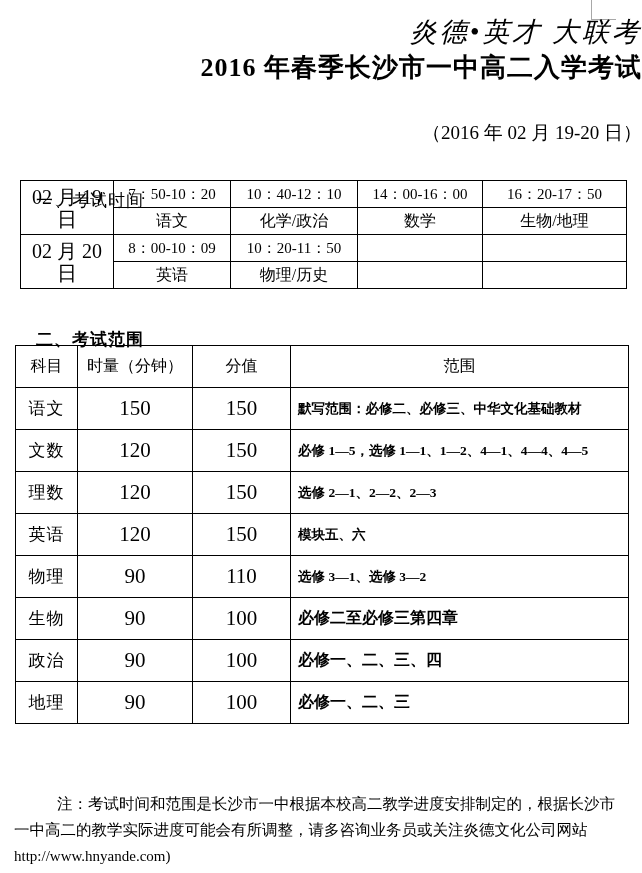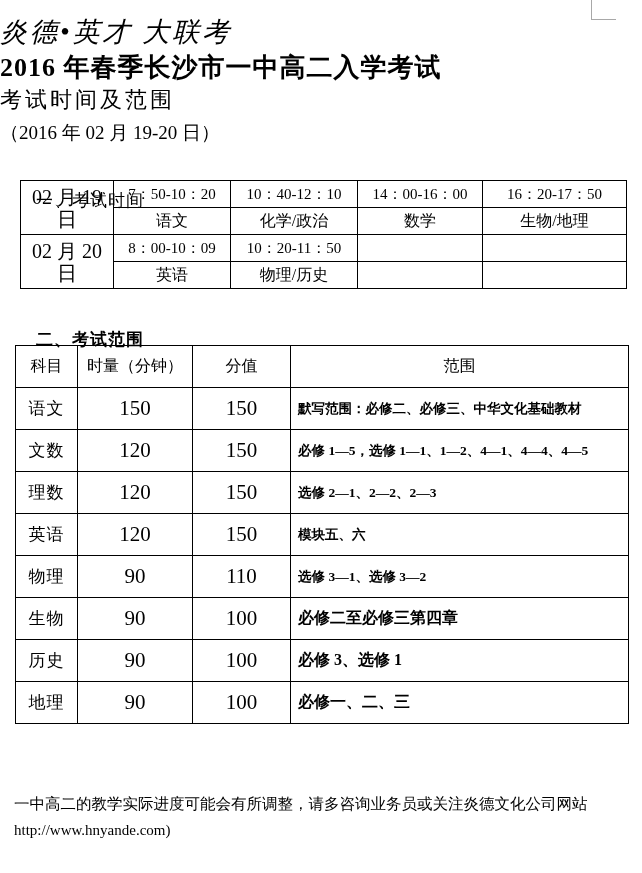--- a/index.html
+++ b/index.html
@@ -4,21 +4,21 @@
 <style>
   html,body { margin:0; padding:0; background:#ffffff; }
   .page {
     position:relative; width:642px; height:873px; background:#ffffff;
     color:#000; font-family:"Liberation Serif", serif; overflow:hidden;
   }
   .corner-mark {
     position:absolute; left:591px; top:0; width:24px; height:19px;
     border-left:1px solid #a8a8a8; border-bottom:1px solid #a8a8a8;
   }
-  .center { position:absolute; left:0; width:100%; text-align:left; white-space:nowrap; }
+  .center { position:absolute; left:0; width:100%; text-align:right; white-space:nowrap; }
   .t1 { top:14px; font-size:27px; font-style:italic; letter-spacing:3px; }
   .t2 { top:50px; font-size:26px; font-weight:700; letter-spacing:1px; }
   .t3 { top:85px; font-size:22px; letter-spacing:3px; }
   .t4 { top:120px; font-size:19px; }
   .sec-heading { position:absolute; left:36px; font-size:17px; letter-spacing:1px;margin-top:34px; }
   .h1 { top:155px; }
   .h2 { top:294px;font-weight:bold; }
 
   table { border-collapse:collapse; table-layout:fixed; position:absolute; }
   td, th { border:1px solid #000; padding:0; vertical-align:middle; overflow:hidden; }
@@ -53,21 +53,20 @@
 </style>
 </head>
 <body>
 
 <div class="page">
 
   <div class="corner-mark"></div>
 
   <div class="center t1">炎德•英才 大联考</div>
   <div class="center t2">2016 年春季长沙市一中高二入学考试</div>
-  <div class="center t3">考试时间及范围</div>
   <div class="center t4">（2016 年 02 月 19-20 日）</div>
 
   <div class="sec-heading h1">一、考试时间</div>
 
   <table class="time-table">
     <colgroup>
         <col class="c1">
         <col class="c2">
         <col class="c3">
         <col class="c4">
@@ -151,32 +150,33 @@
         <td class="num">110</td>
         <td class="scope">选修 3—1、选修 3—2</td>
       </tr>
       <tr>
         <td class="subj">生物</td>
         <td class="num">90</td>
         <td class="num">100</td>
         <td class="scope">必修二至必修三第四章</td>
       </tr>
       <tr>
-        <td class="subj">历史</td>
+        <td class="subj">政治</td>
         <td class="num">90</td>
         <td class="num">100</td>
-        <td class="scope">必修 3、选修 1</td>
+        <td class="scope">必修一、二、三、四</td>
       </tr>
       <tr>
         <td class="subj">地理</td>
         <td class="num">90</td>
         <td class="num">100</td>
         <td class="scope">必修一、二、三</td>
       </tr>
     </tbody>
   </table>
 
   <div class="note">
+    <div class="note-line indent">注：考试时间和范围是长沙市一中根据本校高二教学进度安排制定的，根据长沙市</div>
     <div class="note-line">一中高二的教学实际进度可能会有所调整，请多咨询业务员或关注炎德文化公司网站</div>
     <div class="note-line url">http://www.hnyande.com)</div>
   </div>
 
 </div>
 
 </body></html>

